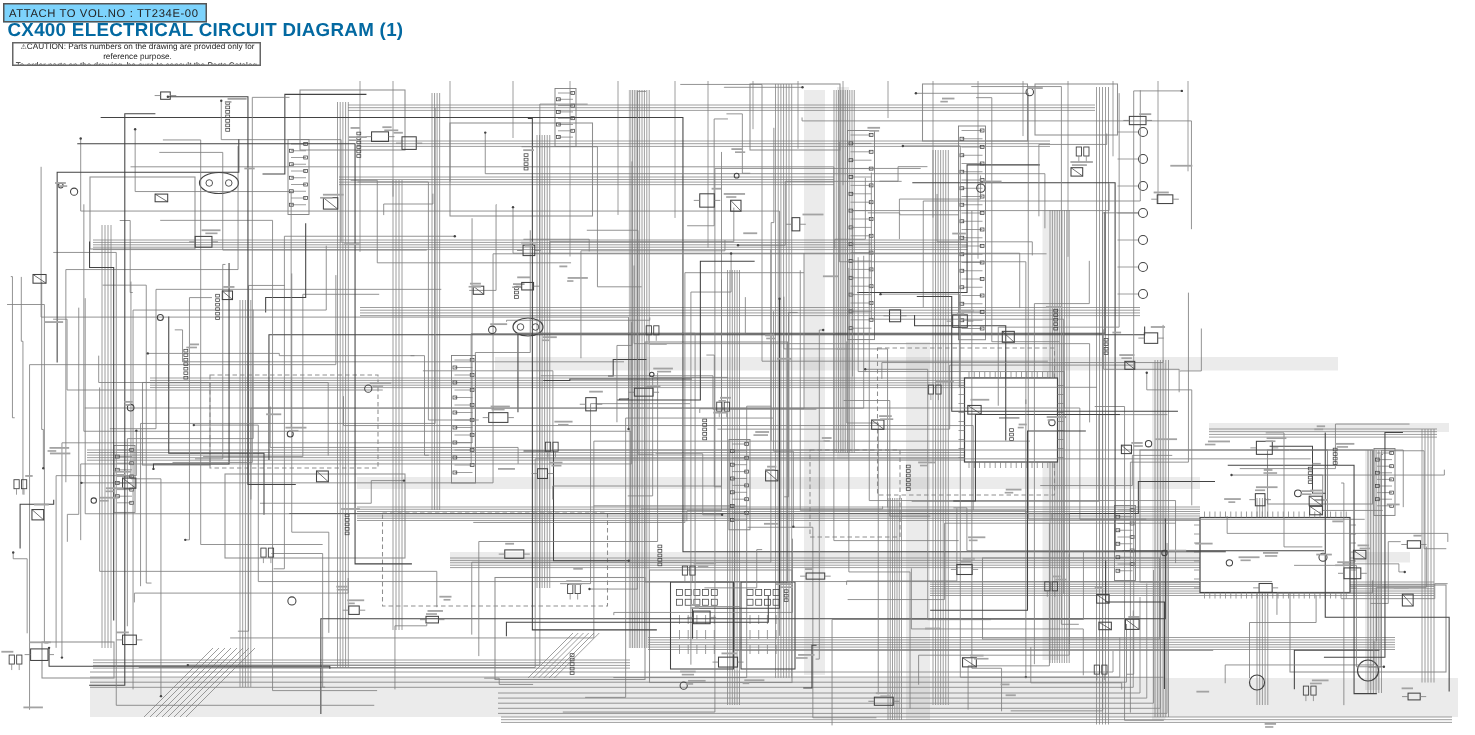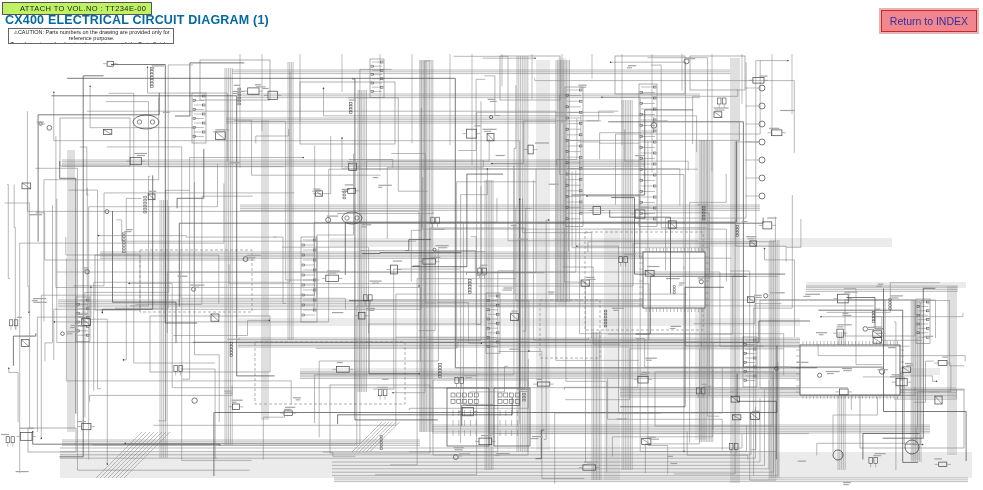--- a/index.html
+++ b/index.html
@@ -2,22 +2,22 @@
 <html><head>
 <meta charset="utf-8">
 <style>
   html,body{margin:0;padding:0;background:#ffffff;}
   body{width:983px;height:490px;overflow:hidden;position:relative;
        font-family:"Liberation Sans",sans-serif;}
   .page{position:relative;width:983px;height:490px;background:#fff;}
   svg.schematic{position:absolute;left:0;top:0;z-index:1;}
   .hdr{position:absolute;left:0;top:0;width:983px;z-index:2;pointer-events:none;}
   .attach-box{position:absolute;left:2px;top:2px;border:1px solid #555;
-      padding:1px 5px 1px 17px;font-size:7.5px;letter-spacing:.4px;color:#222;
-      background:#bef264;white-space:nowrap;}
+      padding:1px 5px 1px 3px;font-size:7.5px;letter-spacing:.4px;color:#222;
+      background:#7dd3fc;white-space:nowrap;}
   .title{position:absolute;left:5px;top:13px;font-size:12.5px;font-weight:700;
       letter-spacing:.2px;color:#0369a1;white-space:nowrap;}
   .caution-box{position:absolute;left:8px;top:28px;width:164px;height:14px;
       border:1px solid #666;overflow:hidden;background:#fff;}
   .caution-inner{width:212px;transform:scale(.78);transform-origin:0 0;
       font-size:7px;line-height:7.4px;text-align:center;color:#222;}
   .caution-icon{font-size:6px;}
   .index-btn{position:absolute;right:6px;top:10px;z-index:3;
       font-family:"Liberation Sans",sans-serif;font-size:10.5px;
       padding:4px 8px;cursor:pointer;white-space:nowrap;}
@@ -1489,14 +1489,13 @@
     <div class="attach-box">ATTACH TO VOL.NO : TT234E-00</div>
     <div class="title">CX400 ELECTRICAL CIRCUIT DIAGRAM (1)</div>
     <div class="caution-box">
       <div class="caution-inner">
         <span class="caution-icon">⚠</span><span>CAUTION: Parts numbers on the drawing are provided only for reference purpose.</span><br>
         <span>To order parts on the drawing, be sure to consult the Parts Catalog.</span>
       </div>
     </div>
   </div>
 
-  <button class="index-btn" style="background: rgb(242, 134, 143); border: 1px solid rgb(194, 43, 43); box-shadow: rgb(234, 178, 181) 0px 0px 0px 2px; color: rgb(48, 48, 156);">Return to INDEX</button>
 </div>
 
 </body></html>

